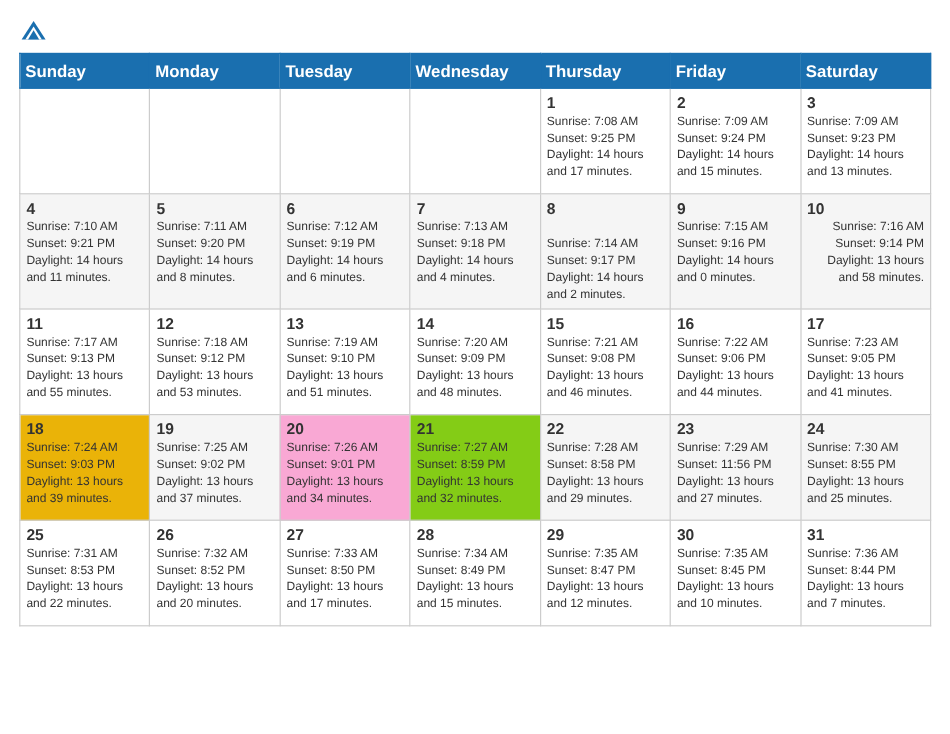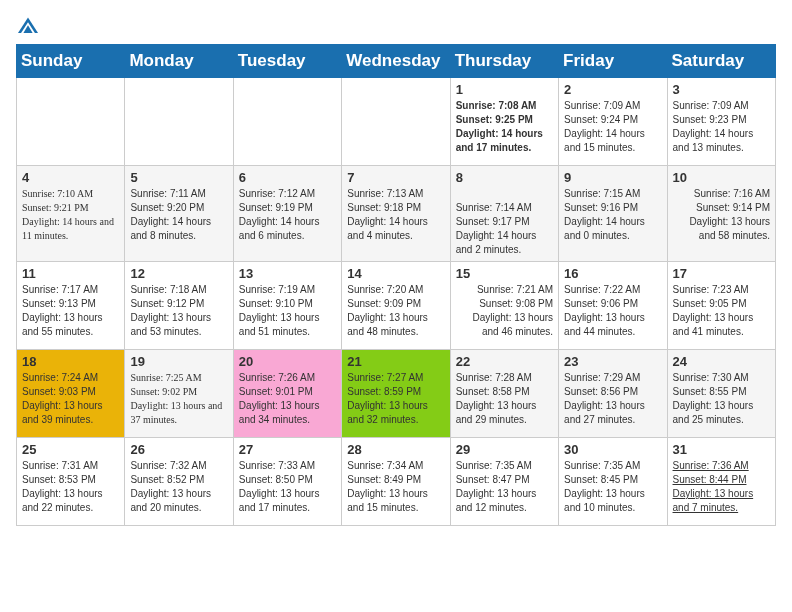--- a/index.html
+++ b/index.html
@@ -38,21 +38,21 @@
       color: #333;
     }
     table {
       width: 100%;
       border-collapse: collapse;
       table-layout: fixed;
     }
     thead tr th {
       background: #1a6faf;
       color: #fff;
-      font-size: 17px;
+      font-size: 14px;
       font-weight: bold;
       padding: 6px 4px;
       text-align: left;
       border: 1px solid #1a6faf;
     }
     tbody tr td {
       border: 1px solid #ccc;
       vertical-align: top;
       padding: 4px 5px;
       font-size: 10.5px;
@@ -110,41 +110,41 @@
       </tr>
   </thead>
   <tbody id="calendar-body">
   <tr>
         <td class="empty-cell"></td>
         <td class="empty-cell"></td>
         <td class="empty-cell"></td>
         <td class="empty-cell"></td>
         <td>
           <div class="day-number">1</div>
-          <div class="day-info" style="white-space: pre-line; font-weight: bold;">Sunrise: 7:08 AM
+          <div class="day-info" style="white-space: pre-line;">Sunrise: 7:08 AM
 Sunset: 9:25 PM
 Daylight: 14 hours and 17 minutes.</div>
         </td>
         <td>
           <div class="day-number">2</div>
           <div class="day-info" style="white-space: pre-line;">Sunrise: 7:09 AM
 Sunset: 9:24 PM
 Daylight: 14 hours and 15 minutes.</div>
         </td>
         <td>
           <div class="day-number">3</div>
           <div class="day-info" style="white-space: pre-line;">Sunrise: 7:09 AM
 Sunset: 9:23 PM
 Daylight: 14 hours and 13 minutes.</div>
         </td>
       </tr>
       <tr>
         <td style="background: rgb(245, 245, 245);">
           <div class="day-number">4</div>
-          <div class="day-info" style="white-space: pre-line; font-family: Liberation Serif, serif;">Sunrise: 7:10 AM
+          <div class="day-info" style="white-space: pre-line;">Sunrise: 7:10 AM
 Sunset: 9:21 PM
 Daylight: 14 hours and 11 minutes.</div>
         </td>
         <td style="background: rgb(245, 245, 245);">
           <div class="day-number">5</div>
           <div class="day-info" style="white-space: pre-line;">Sunrise: 7:11 AM
 Sunset: 9:20 PM
 Daylight: 14 hours and 8 minutes.</div>
         </td>
         <td style="background: rgb(245, 245, 245);">
@@ -198,21 +198,21 @@
 Daylight: 13 hours and 51 minutes.</div>
         </td>
         <td>
           <div class="day-number">14</div>
           <div class="day-info" style="white-space: pre-line;">Sunrise: 7:20 AM
 Sunset: 9:09 PM
 Daylight: 13 hours and 48 minutes.</div>
         </td>
         <td>
           <div class="day-number">15</div>
-          <div class="day-info" style="white-space: pre-line; text-align: right;">Sunrise: 7:21 AM
+          <div class="day-info" style="white-space: pre-line;">Sunrise: 7:21 AM
 Sunset: 9:08 PM
 Daylight: 13 hours and 46 minutes.</div>
         </td>
         <td>
           <div class="day-number">16</div>
           <div class="day-info" style="white-space: pre-line;">Sunrise: 7:22 AM
 Sunset: 9:06 PM
 Daylight: 13 hours and 44 minutes.</div>
         </td>
         <td>
@@ -224,21 +224,21 @@
       </tr>
       <tr>
         <td style="background: #eab308;">
           <div class="day-number">18</div>
           <div class="day-info" style="white-space: pre-line;">Sunrise: 7:24 AM
 Sunset: 9:03 PM
 Daylight: 13 hours and 39 minutes.</div>
         </td>
         <td style="background: rgb(245, 245, 245);">
           <div class="day-number">19</div>
-          <div class="day-info" style="white-space: pre-line; font-family: Liberation Serif, serif;">Sunrise: 7:25 AM
+          <div class="day-info" style="white-space: pre-line;">Sunrise: 7:25 AM
 Sunset: 9:02 PM
 Daylight: 13 hours and 37 minutes.</div>
         </td>
         <td style="background: #f9a8d4;">
           <div class="day-number">20</div>
           <div class="day-info" style="white-space: pre-line;">Sunrise: 7:26 AM
 Sunset: 9:01 PM
 Daylight: 13 hours and 34 minutes.</div>
         </td>
         <td style="background: #84cc16;">
@@ -249,21 +249,21 @@
         </td>
         <td style="background: rgb(245, 245, 245);">
           <div class="day-number">22</div>
           <div class="day-info" style="white-space: pre-line;">Sunrise: 7:28 AM
 Sunset: 8:58 PM
 Daylight: 13 hours and 29 minutes.</div>
         </td>
         <td style="background: rgb(245, 245, 245);">
           <div class="day-number">23</div>
           <div class="day-info" style="white-space: pre-line;">Sunrise: 7:29 AM
-Sunset: 8:56 PM
+Sunset: 11:56 PM
 Daylight: 13 hours and 27 minutes.</div>
         </td>
         <td style="background: rgb(245, 245, 245);">
           <div class="day-number">24</div>
           <div class="day-info" style="white-space: pre-line;">Sunrise: 7:30 AM
 Sunset: 8:55 PM
 Daylight: 13 hours and 25 minutes.</div>
         </td>
       </tr>
       <tr>
@@ -298,19 +298,19 @@
 Daylight: 13 hours and 12 minutes.</div>
         </td>
         <td>
           <div class="day-number">30</div>
           <div class="day-info" style="white-space: pre-line;">Sunrise: 7:35 AM
 Sunset: 8:45 PM
 Daylight: 13 hours and 10 minutes.</div>
         </td>
         <td>
           <div class="day-number">31</div>
-          <div class="day-info" style="white-space: pre-line; text-decoration: underline;">Sunrise: 7:36 AM
+          <div class="day-info" style="white-space: pre-line;">Sunrise: 7:36 AM
 Sunset: 8:44 PM
 Daylight: 13 hours and 7 minutes.</div>
         </td>
       </tr>
     </tbody>
 </table>
 
 </body></html>

